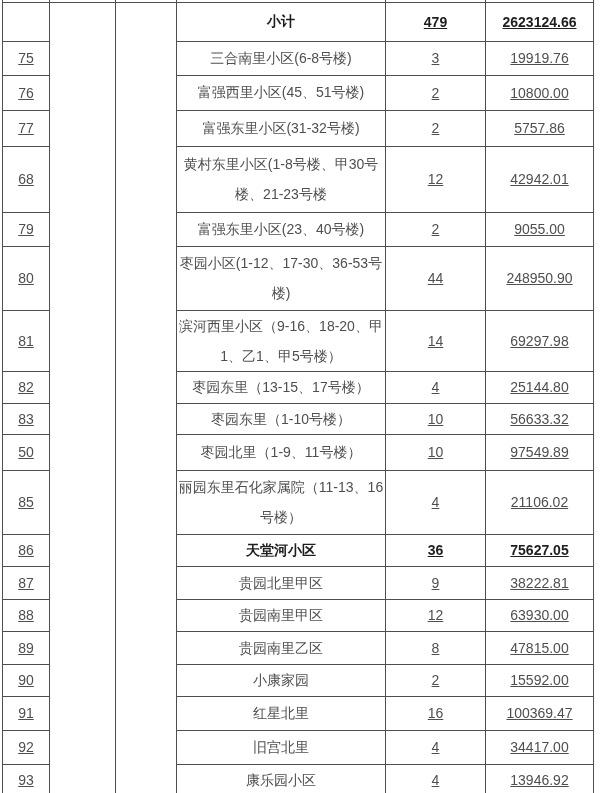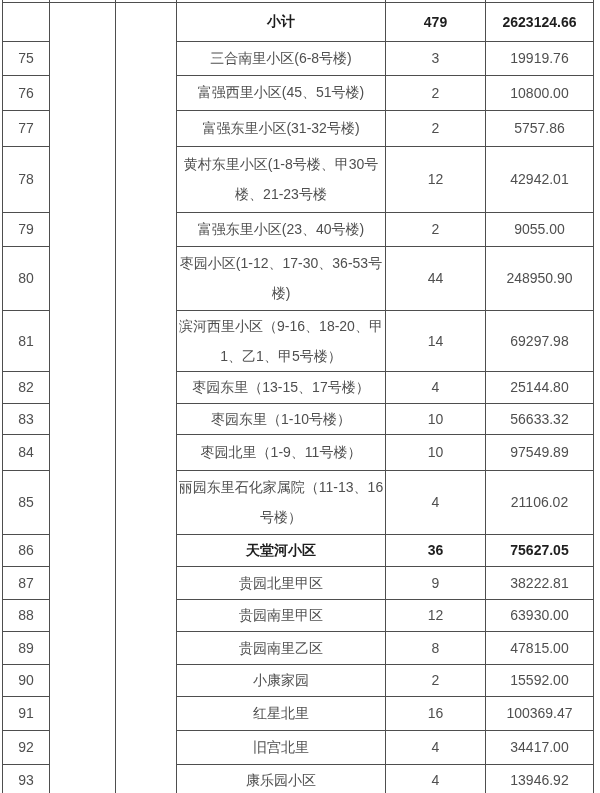--- a/index.html
+++ b/index.html
@@ -28,20 +28,21 @@
     font-size: 14px;
     overflow: hidden;
   }
   td.name-cell {
     font-size: 13.5px;
     line-height: 2.15;
     padding: 0 2px;
   }
   td.num-cell {
     font-size: 14.5px;
+    text-decoration: underline;
   }
   tr.bold-row td.name-cell,
   tr.bold-row td.count-cell,
   tr.bold-row td.amount-cell {
     font-weight: bold;
     color: #1e1e1e;
   }
   tr.sliver-top td { border-top: none; }
 </style>
 </head>
@@ -86,21 +87,21 @@
         <td class="count-cell num-cell">2</td>
         <td class="amount-cell num-cell">10800.00</td>
       </tr>
       <tr style="height: 36px;">
         <td class="num-cell">77</td>
         <td class="name-cell">富强东里小区(31-32号楼)</td>
         <td class="count-cell num-cell">2</td>
         <td class="amount-cell num-cell">5757.86</td>
       </tr>
       <tr style="height: 66px;">
-        <td class="num-cell">78</td>
+        <td class="num-cell">68</td>
         <td class="name-cell">黄村东里小区(1-8号楼、甲30号楼、21-23号楼</td>
         <td class="count-cell num-cell">12</td>
         <td class="amount-cell num-cell">42942.01</td>
       </tr>
       <tr style="height: 34px;">
         <td class="num-cell">79</td>
         <td class="name-cell">富强东里小区(23、40号楼)</td>
         <td class="count-cell num-cell">2</td>
         <td class="amount-cell num-cell">9055.00</td>
       </tr>
@@ -122,21 +123,21 @@
         <td class="count-cell num-cell">4</td>
         <td class="amount-cell num-cell">25144.80</td>
       </tr>
       <tr style="height: 30px;">
         <td class="num-cell">83</td>
         <td class="name-cell">枣园东里（1-10号楼）</td>
         <td class="count-cell num-cell">10</td>
         <td class="amount-cell num-cell">56633.32</td>
       </tr>
       <tr style="height: 36px;">
-        <td class="num-cell">84</td>
+        <td class="num-cell">50</td>
         <td class="name-cell">枣园北里（1-9、11号楼）</td>
         <td class="count-cell num-cell">10</td>
         <td class="amount-cell num-cell">97549.89</td>
       </tr>
       <tr style="height: 64px;">
         <td class="num-cell">85</td>
         <td class="name-cell">丽园东里石化家属院（11-13、16号楼）</td>
         <td class="count-cell num-cell">4</td>
         <td class="amount-cell num-cell">21106.02</td>
       </tr>

